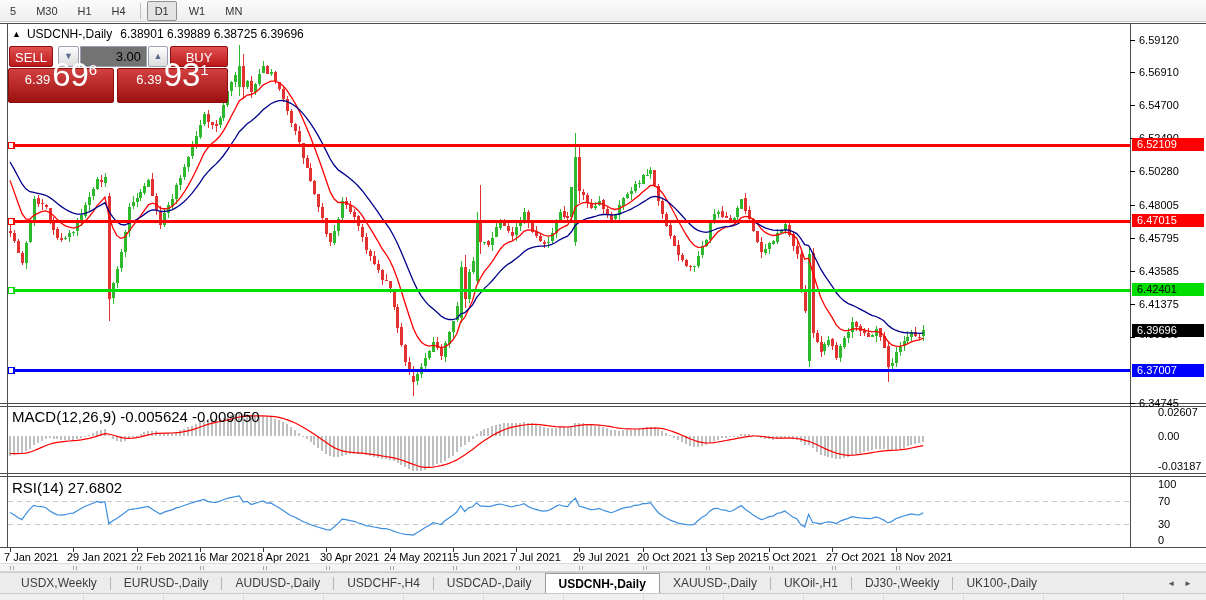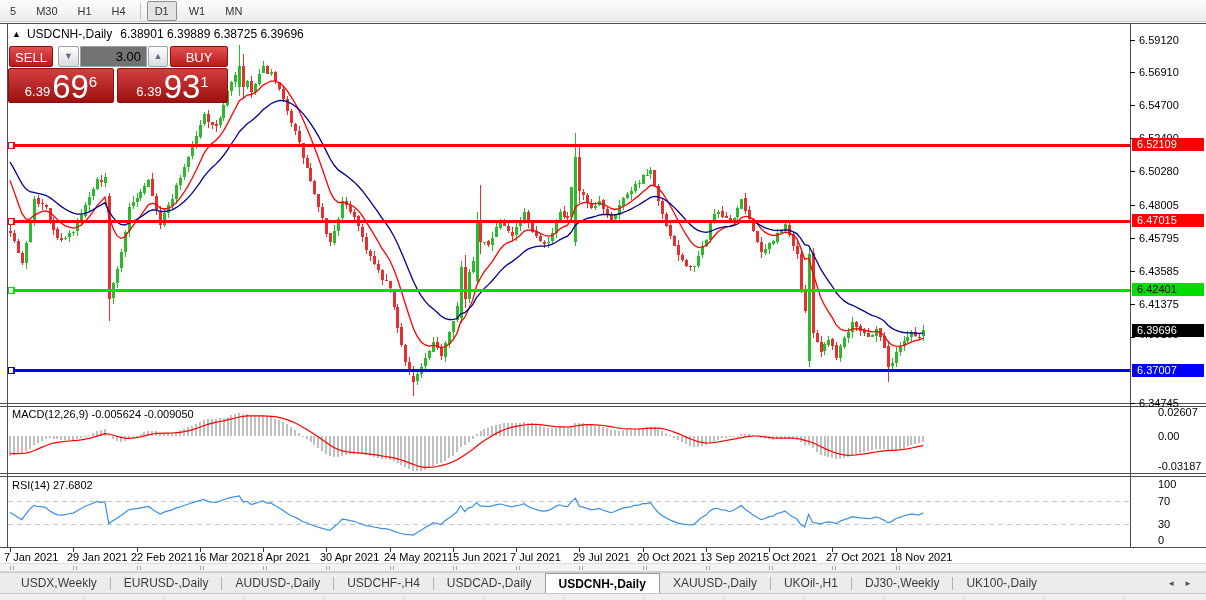--- a/index.html
+++ b/index.html
@@ -35,27 +35,27 @@
             line-height:21px; background:linear-gradient(#e05050,#bc1a1a); border:1px solid #8d0f0f;
             border-radius:2px; }
   .tp-spin { position:absolute; top:46px; height:21px; width:21px; background:linear-gradient(#fdfdfd,#dcdcdc);
              border:1px solid #9aa2b0; border-radius:2px; text-align:center; line-height:19px;
              font-size:9px; color:#5a6b8c; }
   .tp-vol { position:absolute; top:46px; left:80px; width:67px; height:21px; border:1px solid #9aa2b0;
             background:#737373; font-size:13px; text-align:right; padding-right:5px;
             font-family:"Liberation Sans",sans-serif; }
   .tp-big { position:absolute; top:68px; height:35px; background:linear-gradient(#d24040,#9d1010);
             border:1px solid #8d0f0f; border-radius:2px; color:#fff; display:flex;
-            align-items:flex-end; justify-content:center; padding-bottom:0; }
+            align-items:flex-end; justify-content:center; padding-bottom:12px; }
   .tp-big .sm  { font-size:13px; line-height:15px; margin:0 2px 3px 0; }
   .tp-big .big { font-size:33px; line-height:30px; font-weight:500; }
   .tp-big .sup { font-size:15px; line-height:14px; margin-bottom:13px; }
 
   
-  .pane-label { position:absolute; z-index:2; font-size:11px; color:#000; }
+  .pane-label { position:absolute; z-index:2; font-size:15px; color:#000; }
 
   
   .pa-tick  { position:absolute; font-size:11px; color:#000; height:13px; line-height:13px; z-index:1; }
   .pa-dash  { position:absolute; width:5px; height:1px; background:#000; z-index:1; }
   .pa-line-label { position:absolute; left:1132px; width:72px; height:13px; line-height:13px;
                    font-size:11px; padding-left:5px; z-index:2; }
   .ind-tick { position:absolute; left:1138px; font-size:11px; color:#000; height:12px; line-height:12px; z-index:1;padding-left:20px; }
 
   
   .date-label { position:absolute; top:551px; font-size:11px; color:#000; white-space:nowrap; z-index:1;text-align:right; }

